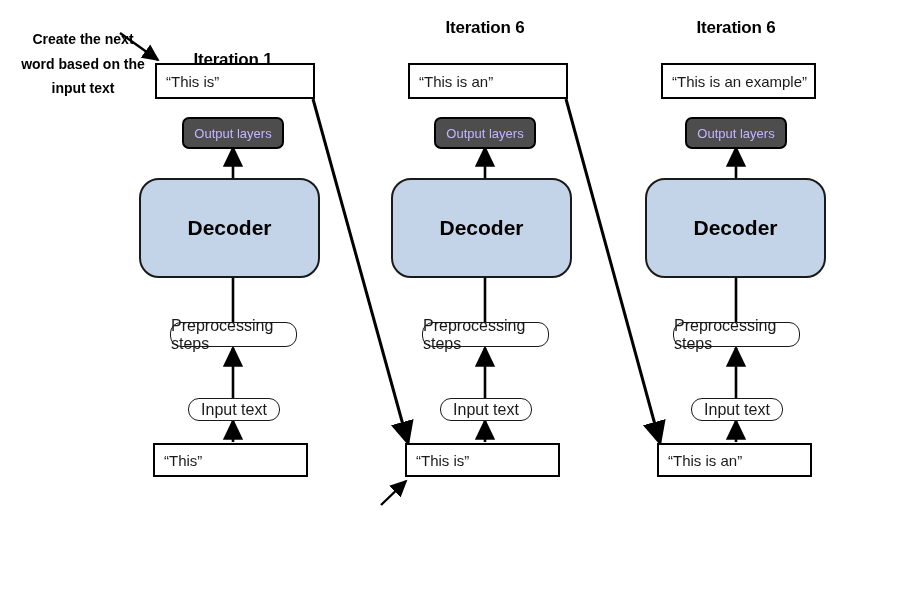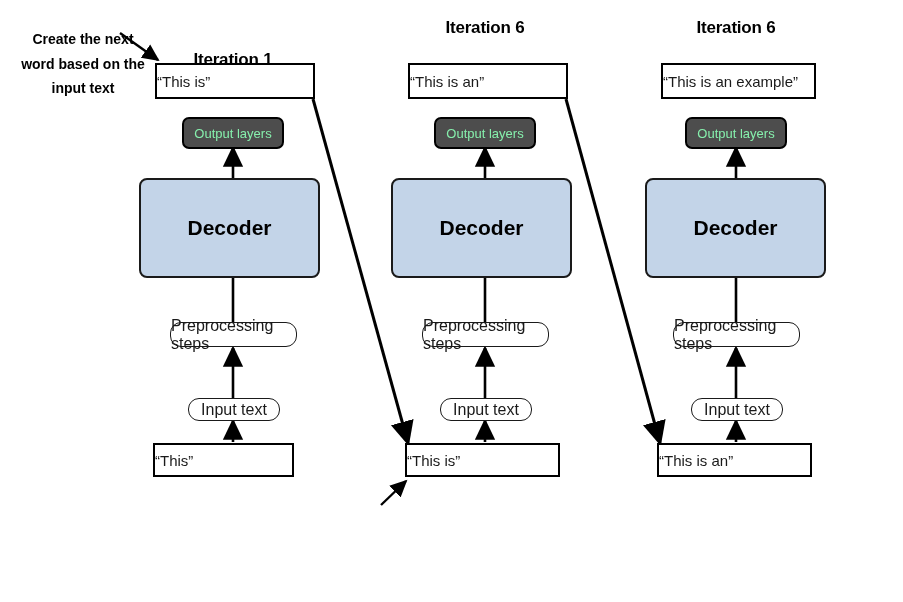--- a/index.html
+++ b/index.html
@@ -34,41 +34,42 @@
     white-space: nowrap;
     text-align: center;
   }
   .text-box {
     position: absolute;
     box-sizing: border-box;
     background: #ffffff;
     border: 2.5px solid #000000;
     display: flex;
     align-items: center;
+    padding-left: 9px;
     font-size: 15px;
     color: #1a1a1a;
   }
   .output-box {
     position: absolute;
     box-sizing: border-box;
     background: #4d4d4d;
     border: 2px solid #000000;
     border-radius: 7px;
     display: flex;
     align-items: center;
     justify-content: center;
-    color: #86efac;
+    color: #c4b5fd;
     font-size: 13px;
   }
   .decoder-box {
     position: absolute;
     box-sizing: border-box;
     background: #c3d4e8;
     border: 2.5px solid #1a1a1a;
-    border-radius: 8px;
+    border-radius: 20px;
     display: flex;
     align-items: center;
     justify-content: center;
     font-size: 21px;
     font-weight: bold;
     color: #000000;
   }
   .pill-box {
     position: absolute;
     box-sizing: border-box;
@@ -140,21 +141,21 @@
   <div class="text-box" style="left:155px; top:63px; width:160px; height:36px;">“This is”</div>
 
   <div class="output-box" style="left:182px; top:117px; width:102px; height:32px;">Output layers</div>
 
   <div class="decoder-box" style="left:139px; top:178px; width:181px; height:100px;">Decoder</div>
 
   <div class="pill-box" style="left:170px; top:322px; width:127px; height:25px;">Preprocessing steps</div>
 
   <div class="pill-box" style="left:188px; top:398px; width:92px; height:23px;">Input text</div>
 
-  <div class="text-box" style="left:153px; top:443px; width:141px; height:34px;">“This”</div>
+  <div class="text-box" style="left:153px; top:443px; width:155px; height:34px;">“This”</div>
 
   <div class="text-box" style="left:408px; top:63px; width:160px; height:36px;">“This is an”</div>
 
   <div class="output-box" style="left:434px; top:117px; width:102px; height:32px;">Output layers</div>
 
   <div class="decoder-box" style="left:391px; top:178px; width:181px; height:100px;">Decoder</div>
 
   <div class="pill-box" style="left:422px; top:322px; width:127px; height:25px;">Preprocessing steps</div>
 
   <div class="pill-box" style="left:440px; top:398px; width:92px; height:23px;">Input text</div>

